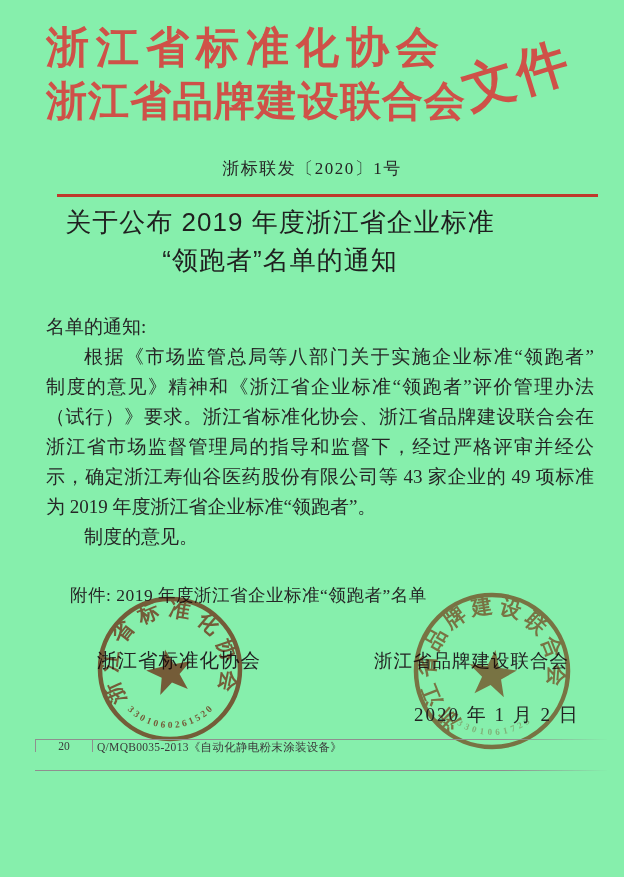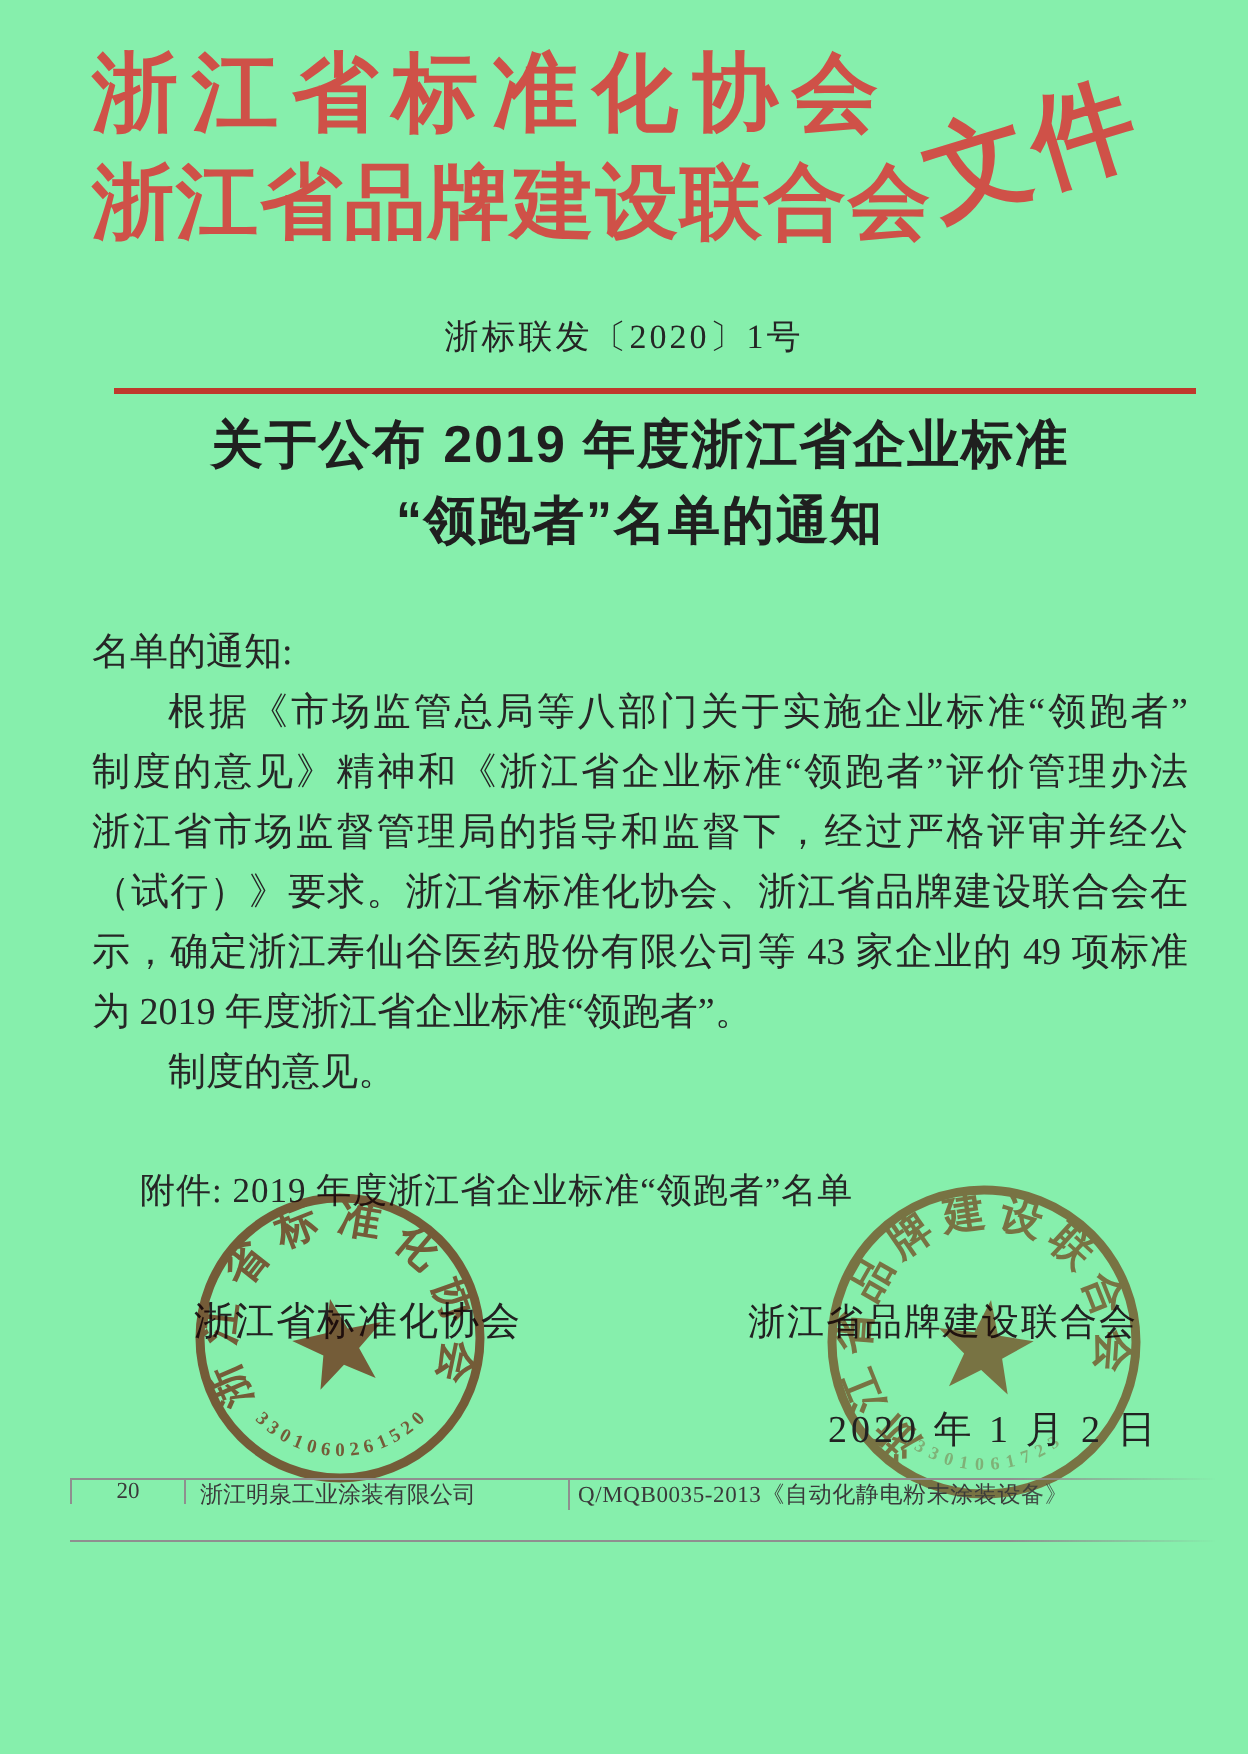--- a/index.html
+++ b/index.html
@@ -29,22 +29,22 @@
     position:absolute;left:0;top:157px;width:624px;
     text-align:center;font-size:17px;letter-spacing:1.5px;color:#252525;
   }
   .red-rule{
     position:absolute;left:57px;top:194px;width:541px;height:3px;
     background:#bf392c;
   }
   .title{
     position:absolute;left:0;width:560px;text-align:center;
     font-family:"Liberation Sans","DejaVu Sans",sans-serif;
-    font-weight:700;font-size:26px;color:#1f1f1f;
-    letter-spacing:1px;line-height:1;white-space:nowrap;padding-left:40px;
+    font-weight:400;font-size:26px;color:#1f1f1f;
+    letter-spacing:1px;line-height:1;white-space:nowrap;
   }
   .title1{top:209px;}
   .title2{top:247px;}
   .body-text{
     position:absolute;left:46px;top:312px;width:548px;
     font-size:19px;color:#262626;
   }
   .bline{height:30px;line-height:30px;white-space:nowrap;}
   .bline.just{text-align:justify;text-align-last:justify;white-space:normal;
     overflow:hidden;}
@@ -90,22 +90,22 @@
   <div class="doc-number">浙标联发〔2020〕1号</div>
   <div class="red-rule"></div>
 
   <div class="title title1">关于公布 2019 年度浙江省企业标准</div>
   <div class="title title2">“领跑者”名单的通知</div>
 
   <div class="body-text">
     <div class="bline">名单的通知:</div>
     <div class="bline just indent">根据《市场监管总局等八部门关于实施企业标准“领跑者”</div>
     <div class="bline just">制度的意见》精神和《浙江省企业标准“领跑者”评价管理办法</div>
+    <div class="bline just">（试行）》要求。浙江省标准化协会、浙江省品牌建设联合会在</div>
     <div class="bline just">浙江省市场监督管理局的指导和监督下，经过严格评审并经公</div>
-    <div class="bline just">（试行）》要求。浙江省标准化协会、浙江省品牌建设联合会在</div>
     <div class="bline just">示，确定浙江寿仙谷医药股份有限公司等 43 家企业的 49 项标准</div>
     <div class="bline">为 2019 年度浙江省企业标准“领跑者”。</div>
     <div class="bline indent">制度的意见。</div>
   </div>
 
   <div class="attachment">附件: 2019 年度浙江省企业标准“领跑者”名单</div>
 
   <div class="sig sig-left">浙江省标准化协会</div>
   <div class="sig sig-right">浙江省品牌建设联合会</div>
 
@@ -142,17 +142,16 @@
     </g>
     <text font-size="9" fill="#dd5a3c" opacity="0.5">
       <textPath href="#arcDigR" startOffset="24" textLength="78">3301061723</textPath>
     </text>
   </svg>
 
   <div class="doc-date">2020 年 1 月 2 日</div>
 
   <div class="table-strip">
     <div class="cell cell-index">20</div>
-    <div class="cell cell-company">浙江明泉工业涂装有限公司</div>
     <div class="cell cell-standard">Q/MQB0035-2013《自动化静电粉末涂装设备》</div>
   </div>
 
 </div>
 
 </body></html>

